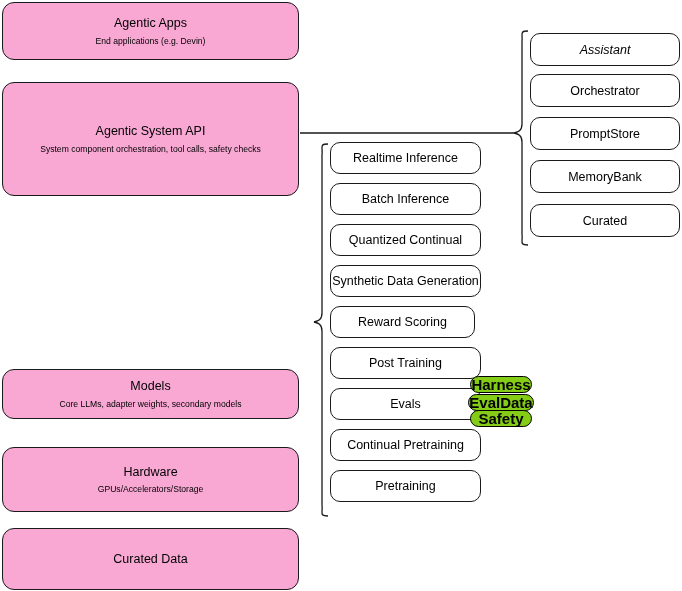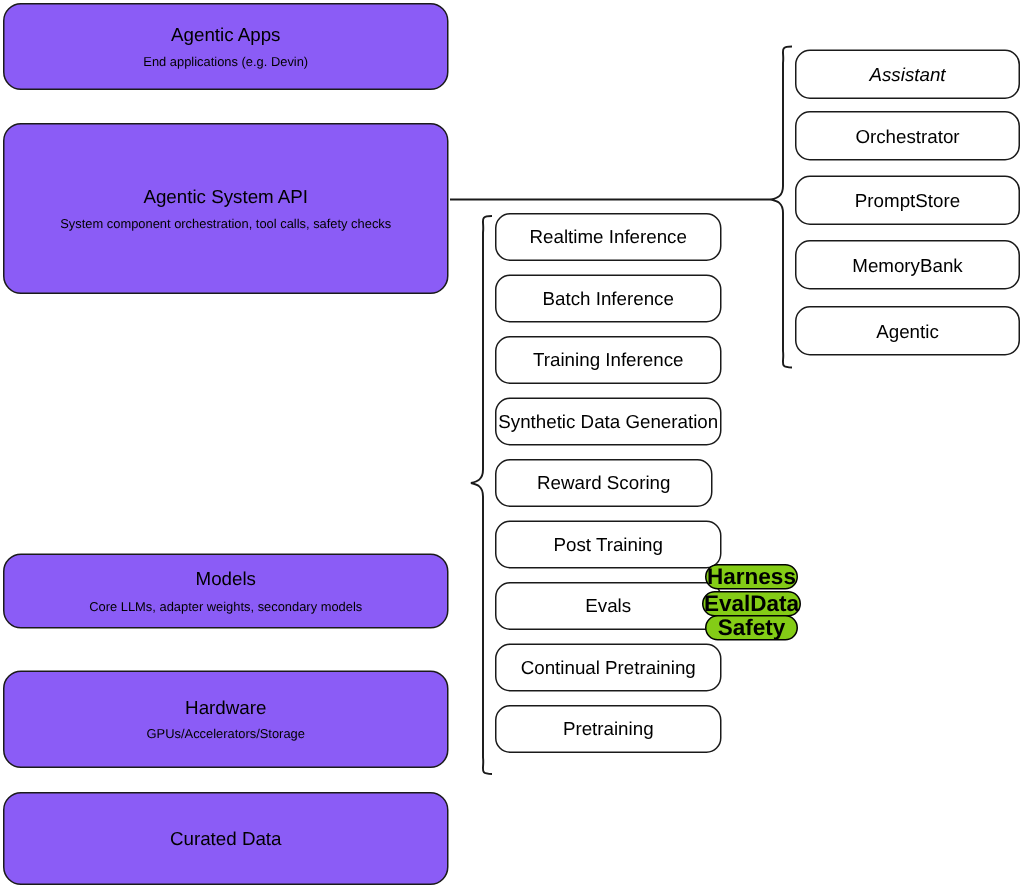--- a/index.html
+++ b/index.html
@@ -15,21 +15,21 @@
     font-family: "Liberation Sans", sans-serif;
     overflow: hidden;
   }
 
   
   .node {
     position: absolute;
     box-sizing: border-box;
     border: 1.3px solid #1a1a1a;
     border-radius: 12px;
-    background: #8b5cf6;
+    background: #f9a8d4;
     display: flex;
     flex-direction: column;
     align-items: center;
     justify-content: center;
     text-align: center;
     color: #000000;
   }
   .node .title {
     font-size: 12.5px;
     line-height: 1.35;
@@ -117,37 +117,37 @@
     <div class="title">Hardware</div>
     <div class="subtitle">GPUs/Accelerators/Storage</div>
   </div>
 
   <div class="node stack-left" style="left:2px; top:528px; width:297px; height:62px;">
     <div class="title">Curated Data</div>
   </div>
 
   <div class="leaf" style="left:330px; top:142px; width:151px; height:32px;">Realtime Inference</div>
   <div class="leaf" style="left:330px; top:183px; width:151px; height:32px;">Batch Inference</div>
-  <div class="leaf" style="left:330px; top:224px; width:151px; height:32px;">Training Inference</div>
+  <div class="leaf" style="left:330px; top:224px; width:151px; height:32px;">Quantized Continual</div>
   <div class="leaf" style="left:330px; top:265px; width:151px; height:32px;">Synthetic Data Generation</div>
   <div class="leaf" style="left:330px; top:306px; width:145px; height:32px;">Reward Scoring</div>
   <div class="leaf" style="left:330px; top:347px; width:151px; height:32px;">Post Training</div>
   <div class="leaf" style="left:330px; top:388px; width:151px; height:32px;">Evals</div>
   <div class="leaf" style="left:330px; top:429px; width:151px; height:32px;">Continual Pretraining</div>
   <div class="leaf" style="left:330px; top:470px; width:151px; height:32px;">Pretraining</div>
 
   <div class="pill" style="left:470px; top:376px; width:62px; height:17px;">Harness</div>
   <div class="pill" style="left:468px; top:394px; width:66px; height:17px;">EvalData</div>
   <div class="pill" style="left:470px; top:410px; width:62px; height:17px;">Safety</div>
 
   <div class="leaf" style="left:530px; top:33px; width:150px; height:33px;font-style:italic;">Assistant</div>
   <div class="leaf" style="left:530px; top:74px; width:150px; height:33px;">Orchestrator</div>
   <div class="leaf" style="left:530px; top:117px; width:150px; height:33px;">PromptStore</div>
   <div class="leaf" style="left:530px; top:160px; width:150px; height:33px;">MemoryBank</div>
-  <div class="leaf" style="left:530px; top:204px; width:150px; height:33px;">Agentic</div>
+  <div class="leaf" style="left:530px; top:204px; width:150px; height:33px;">Curated</div>
 
   <svg id="lines" viewBox="0 0 682 591">
 
     <line x1="300" y1="133" x2="514" y2="133"></line>
 
     <path d="M 528 31
              C 519 31, 523 34, 522 42
              L 522 124
              C 522 131, 518 132, 514 133
              C 518 134, 522 135, 522 142

